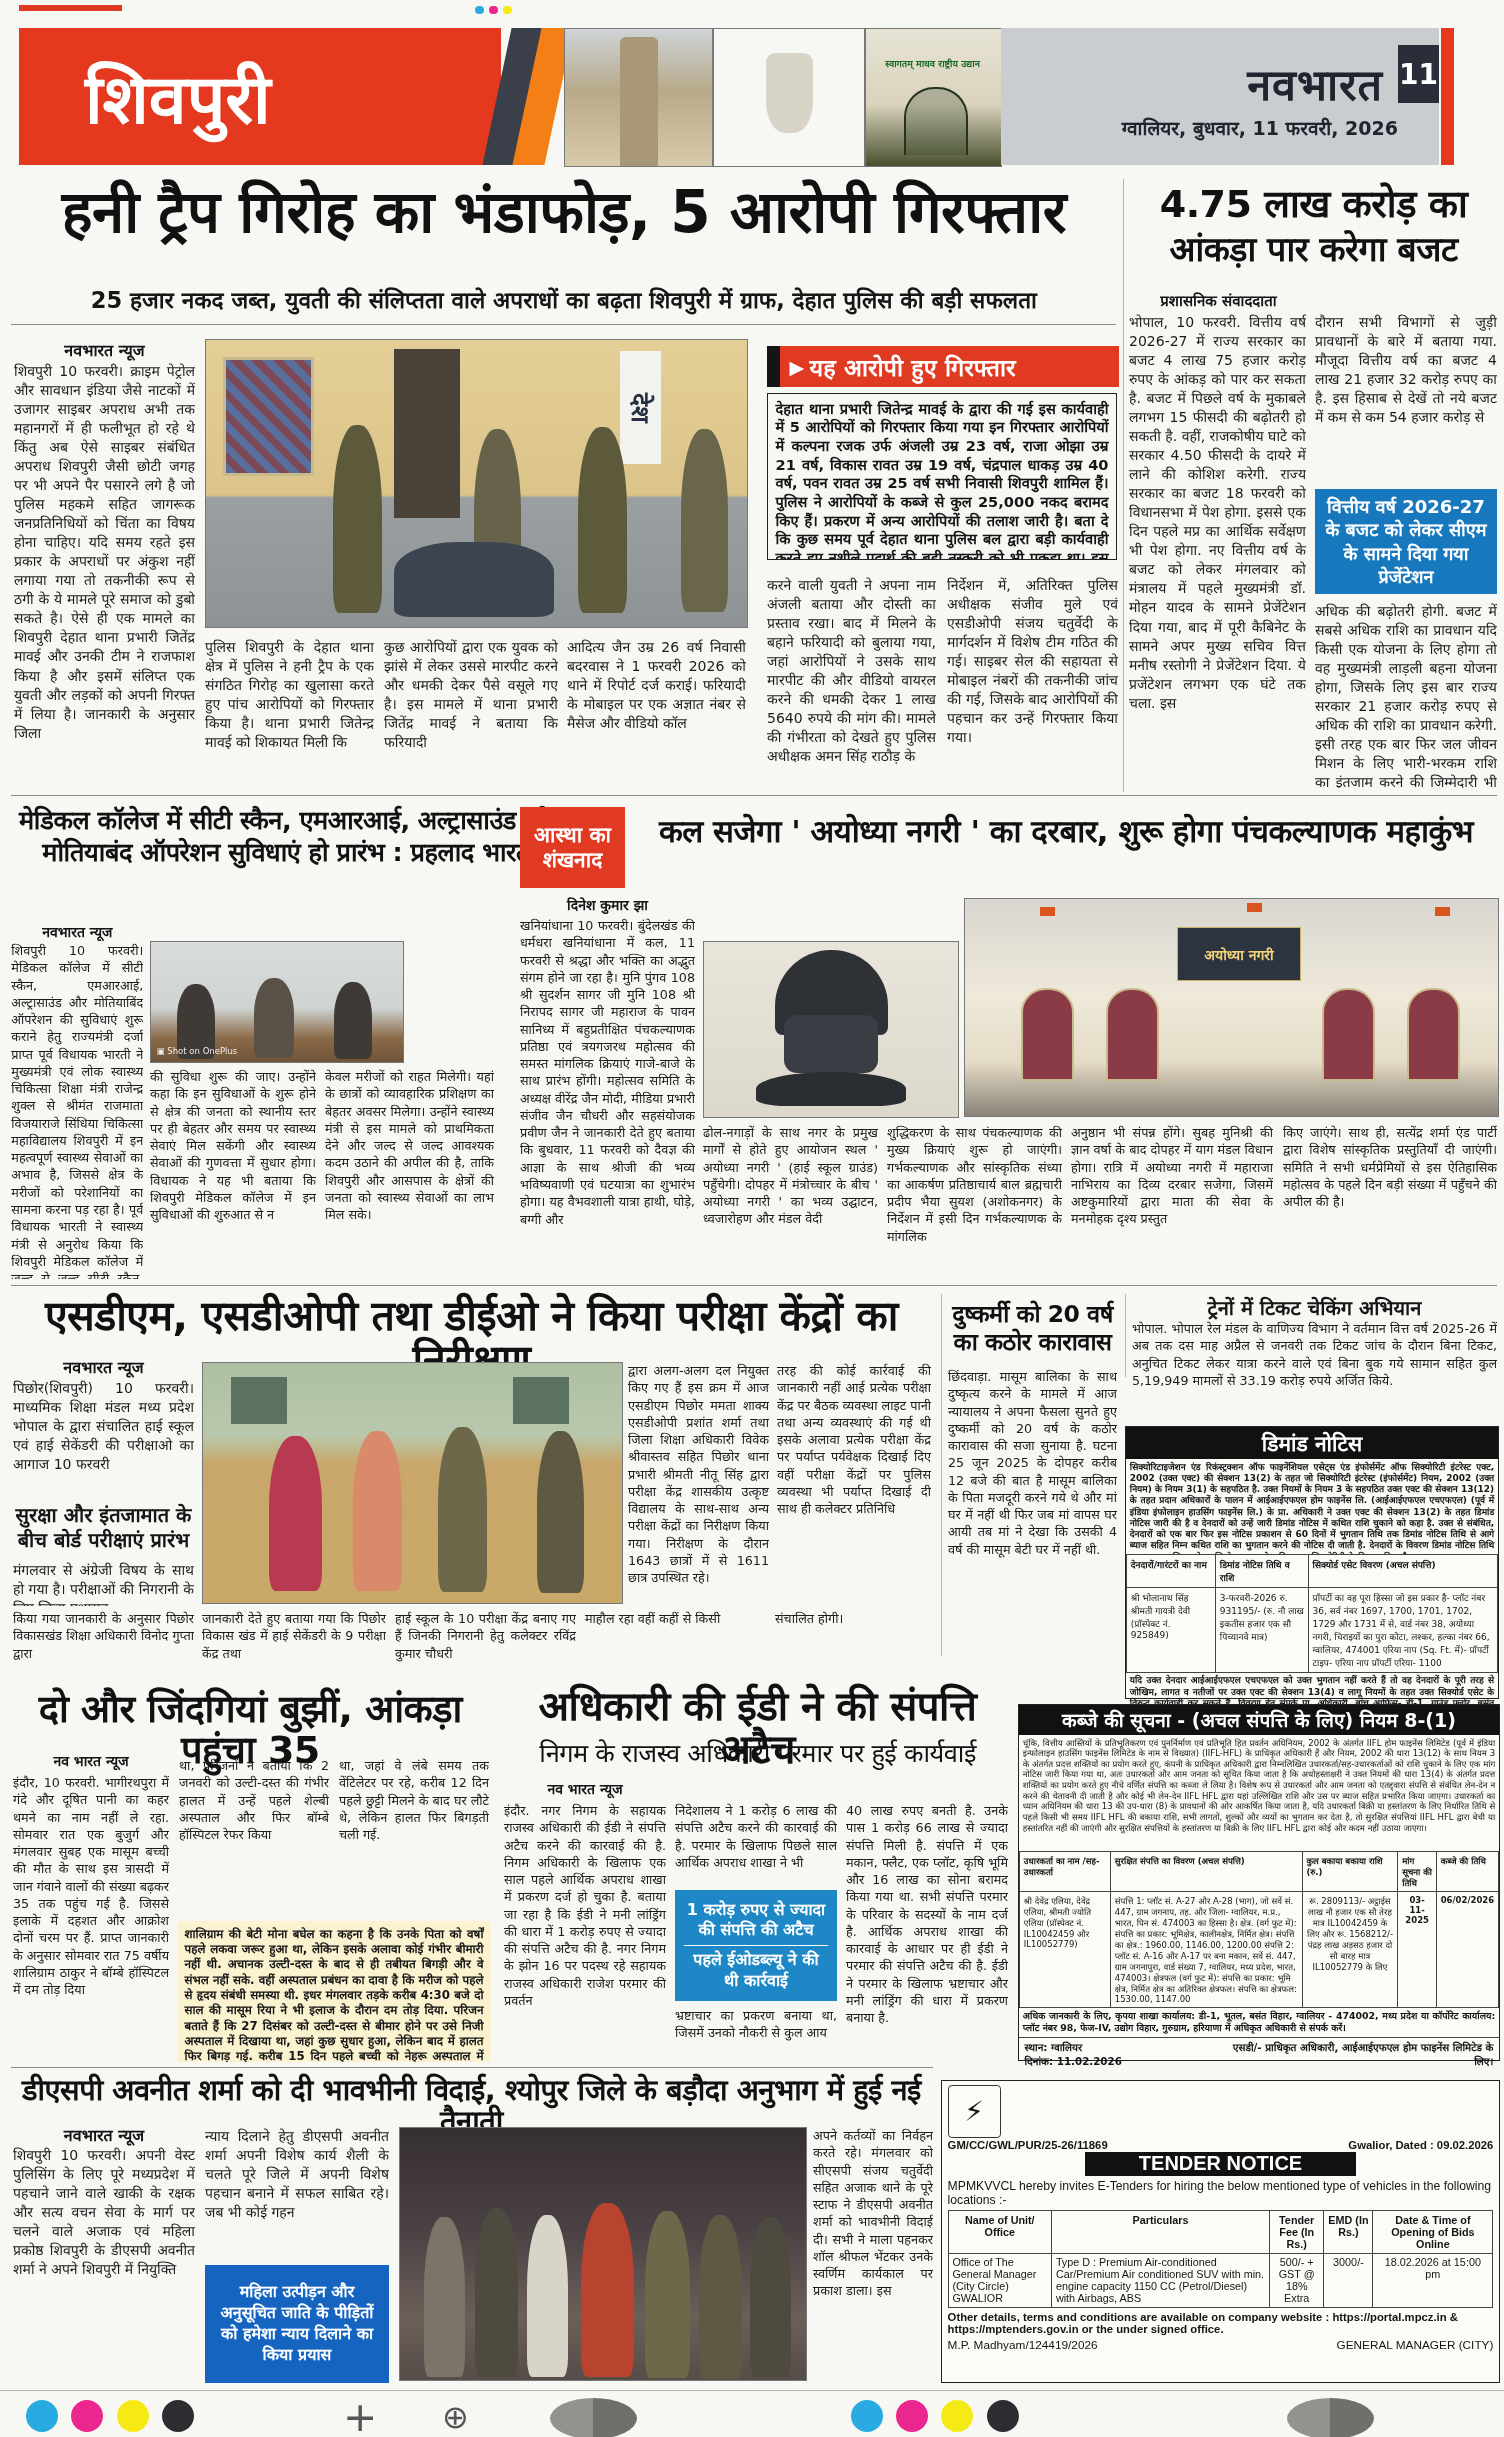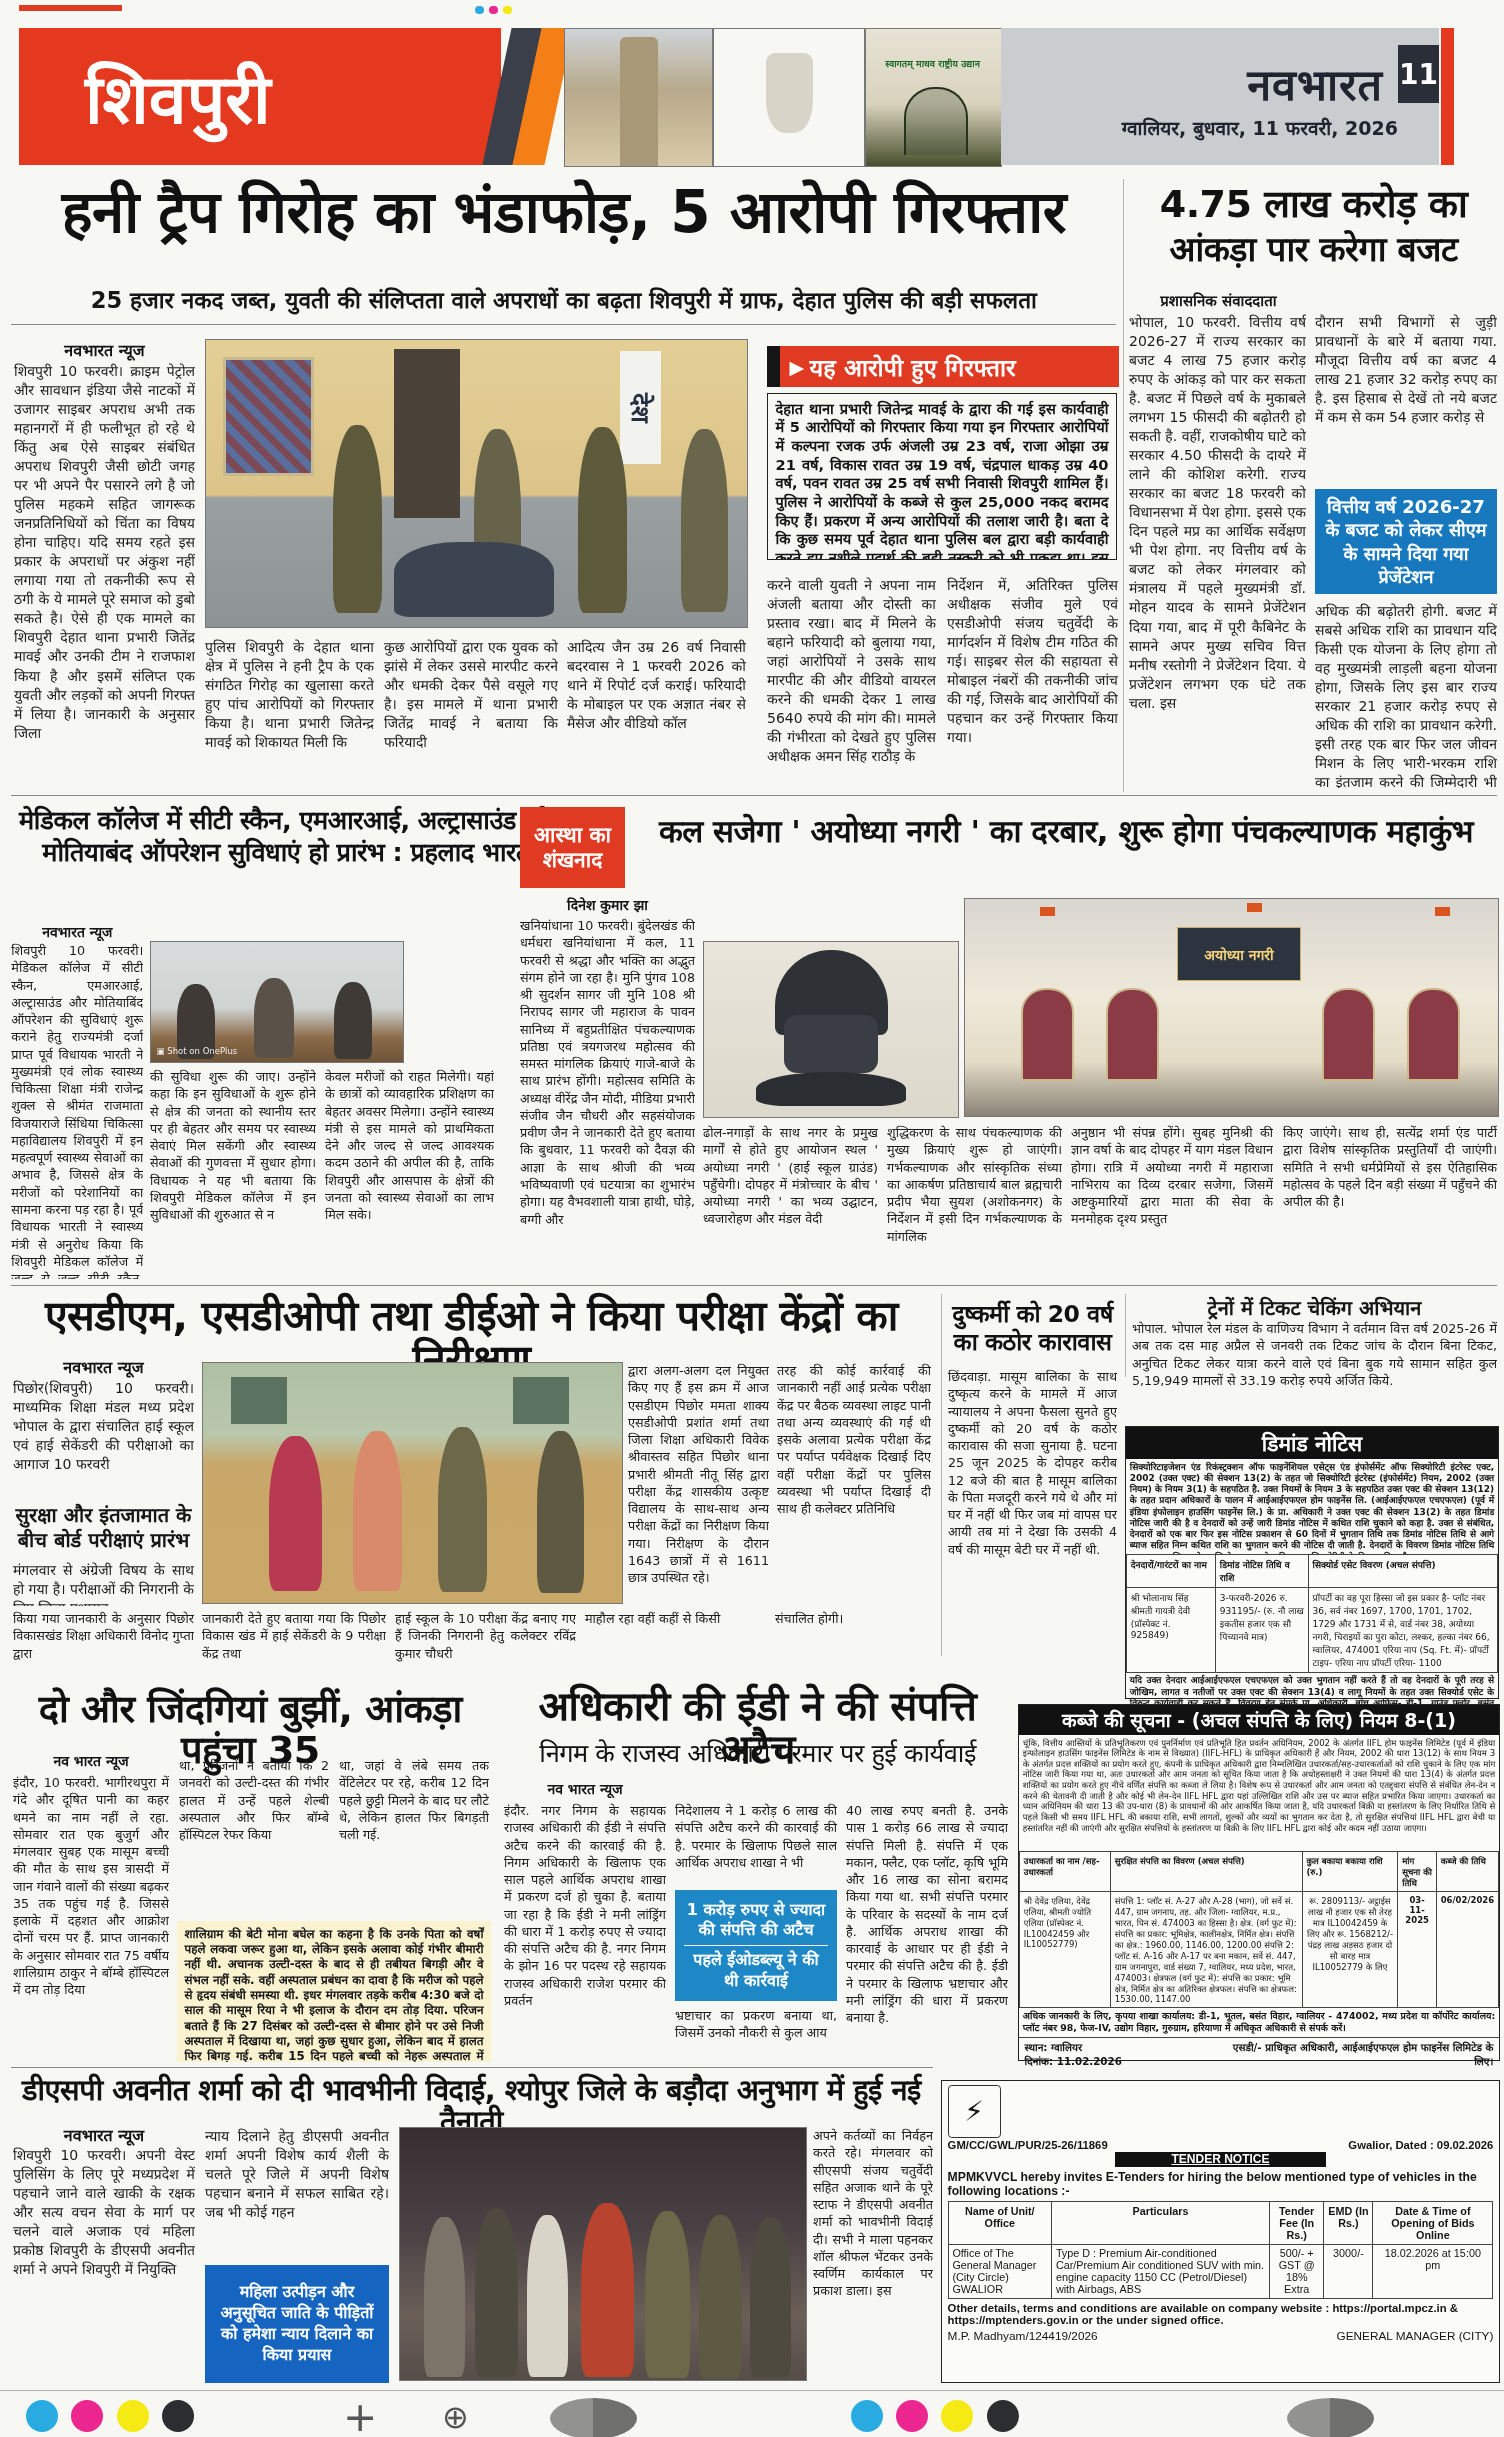--- a/index.html
+++ b/index.html
@@ -288,22 +288,22 @@
   <div class="col col-sm" style="left:813px;top:2127px;width:120px;height:256px;">अपने कर्तव्यों का निर्वहन करते रहे। मंगलवार को सीएसपी संजय चतुर्वेदी सहित अजाक थाने के पूरे स्टाफ ने डीएसपी अवनीत शर्मा को भावभीनी विदाई दी। सभी ने माला पहनकर शॉल श्रीफल भेंटकर उनके स्वर्णिम कार्यकाल पर प्रकाश डाला। इस</div>
 
   <div class="notice" style="left:941px;top:2080px;width:559px;height:303px;font-family:'Liberation Sans','DejaVu Sans',sans-serif;">
     <div style="display:flex;padding:3.8px 5.6px 0 5.6px;">
       <div style="width:51px;height:51px;border:1.9px solid #333;border-radius:3.8px;display:flex;align-items:center;justify-content:center;font-size:28px;">⚡</div>
     </div>
     <div style="display:flex;justify-content:space-between;padding:0.9px 5.6px;font-size:11.3px;font-weight:bold;">
       <span>GM/CC/GWL/PUR/25-26/11869</span>
       <span>Gwalior, Dated : 09.02.2026</span>
     </div>
-    <div class="bar" style="font-size:12px;width:211px;margin:0 auto;padding:0.9px 0;text-decoration:underline;">TENDER NOTICE</div>
-    <div style="font-size:12.2px;padding:2.8px 5.6px;font-weight:bold;">MPMKVVCL hereby invites E-Tenders for hiring the below mentioned type of vehicles in the following locations :-</div>
+    <div class="bar" style="font-size:20px;width:271px;margin:0 auto;padding:0.9px 0;">TENDER NOTICE</div>
+    <div style="font-size:12.2px;padding:2.8px 5.6px;">MPMKVVCL hereby invites E-Tenders for hiring the below mentioned type of vehicles in the following locations :-</div>
     <table style="font-size:10.8px;margin:0 5.6px;width:calc(100% - 11.3px);">
       <tbody>
           <tr>
         <th style="width:19%;text-align:center;">Name of Unit/ Office</th>
         <th style="width:40%;text-align:center;">Particulars</th>
         <th style="width:10%;text-align:center;">Tender Fee (In Rs.)</th>
         <th style="width:9%;text-align:center;">EMD (In Rs.)</th>
         <th style="text-align:center;">Date &amp; Time of Opening of Bids Online</th>
       </tr>
       <tr>

